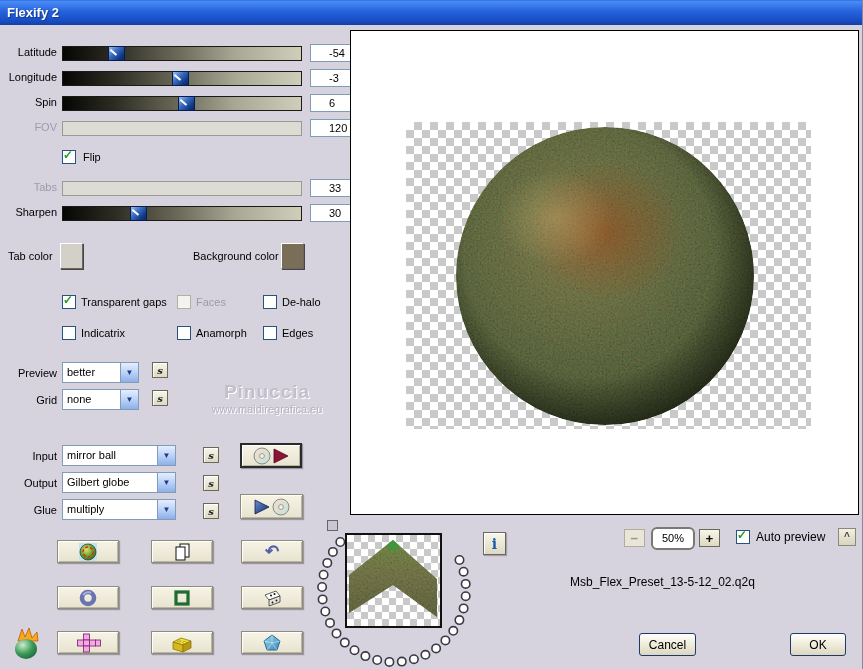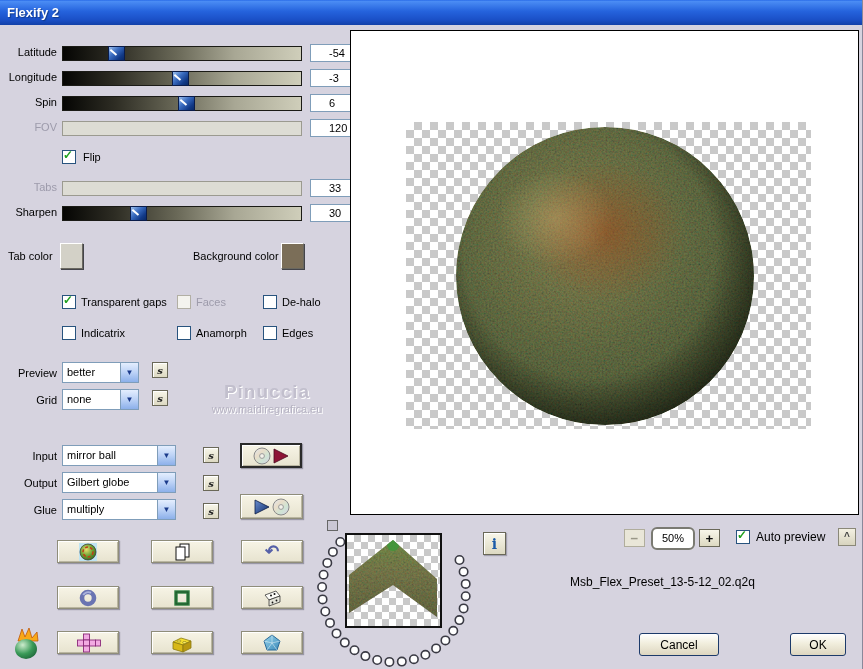--- a/index.html
+++ b/index.html
@@ -76,21 +76,21 @@
     border:1px solid #b0ad9c;color:#9a9788;font-weight:bold;text-align:center;line-height:15px;padding:0;}
   .zpill{position:absolute;left:651px;top:527px;width:40px;height:19px;background:#fff;
     border:2px solid #7a7a72;border-radius:6px;text-align:center;line-height:18px;font-size:11px;}
   .zplus{position:absolute;left:699px;top:529px;width:21px;height:18px;
     background:linear-gradient(180deg,#f8f6ea,#ddd9c2);border:1px solid #6a6858;
     color:#111;font-weight:bold;text-align:center;line-height:15px;padding:0;}
   .caretBtn{position:absolute;left:838px;top:528px;width:18px;height:18px;
     background:linear-gradient(180deg,#f3f0e2,#d8d4bf);border:1px solid #8a8878;
     color:#444;font-size:10px;font-weight:bold;text-align:center;line-height:16px;padding:0;}
   .preset{position:absolute;left:555px;top:575px;width:215px;text-align:center;font-size:12px;}
-  .xpbtn{position:absolute;width:80px;height:23px;border:1px solid #1c3a6a;border-radius:3px;
+  .xpbtn{position:absolute;width:57px;height:23px;border:1px solid #1c3a6a;border-radius:3px;
     background:linear-gradient(180deg,#ffffff 0%,#f1eedd 45%,#ddd6c0 100%);
     font-family:"Liberation Sans",sans-serif;font-size:12px;color:#000;padding:0;}
   .anchorSq{position:absolute;left:327px;top:520px;width:9px;height:9px;background:#cac7d4;border:1px solid #666;}
   .pear{position:absolute;left:11px;top:626px;}
 </style>
 </head>
 <body>
 
 <div id="app">
 

